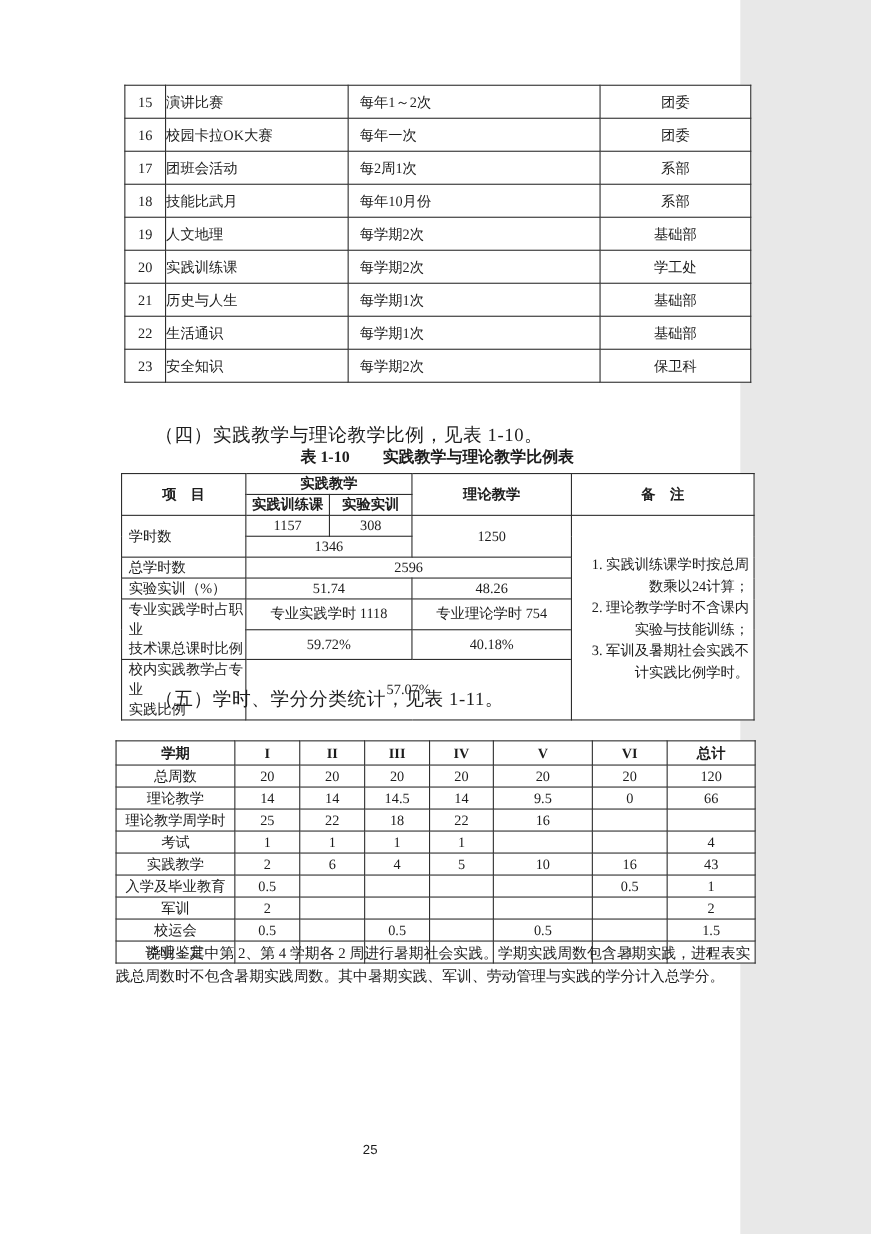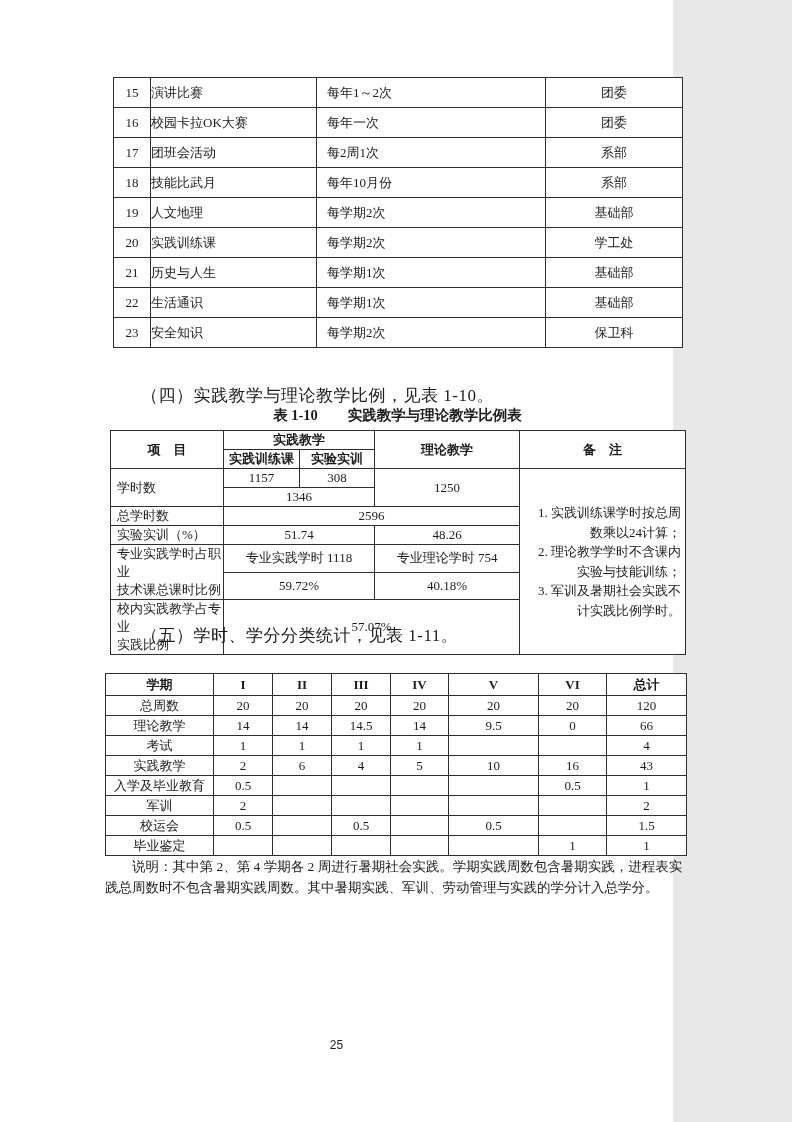--- a/index.html
+++ b/index.html
@@ -224,20 +224,30 @@
       <td>理论教学</td>
       <td>14</td>
       <td>14</td>
       <td>14.5</td>
       <td>14</td>
       <td>9.5</td>
       <td>0</td>
       <td>66</td>
     </tr>
     <tr>
+      <td>理论教学周学时</td>
+      <td>25</td>
+      <td>22</td>
+      <td>18</td>
+      <td>22</td>
+      <td>16</td>
+      <td></td>
+      <td></td>
+    </tr>
+    <tr>
       <td>考试</td>
       <td>1</td>
       <td>1</td>
       <td>1</td>
       <td>1</td>
       <td></td>
       <td></td>
       <td>4</td>
     </tr>
     <tr>

